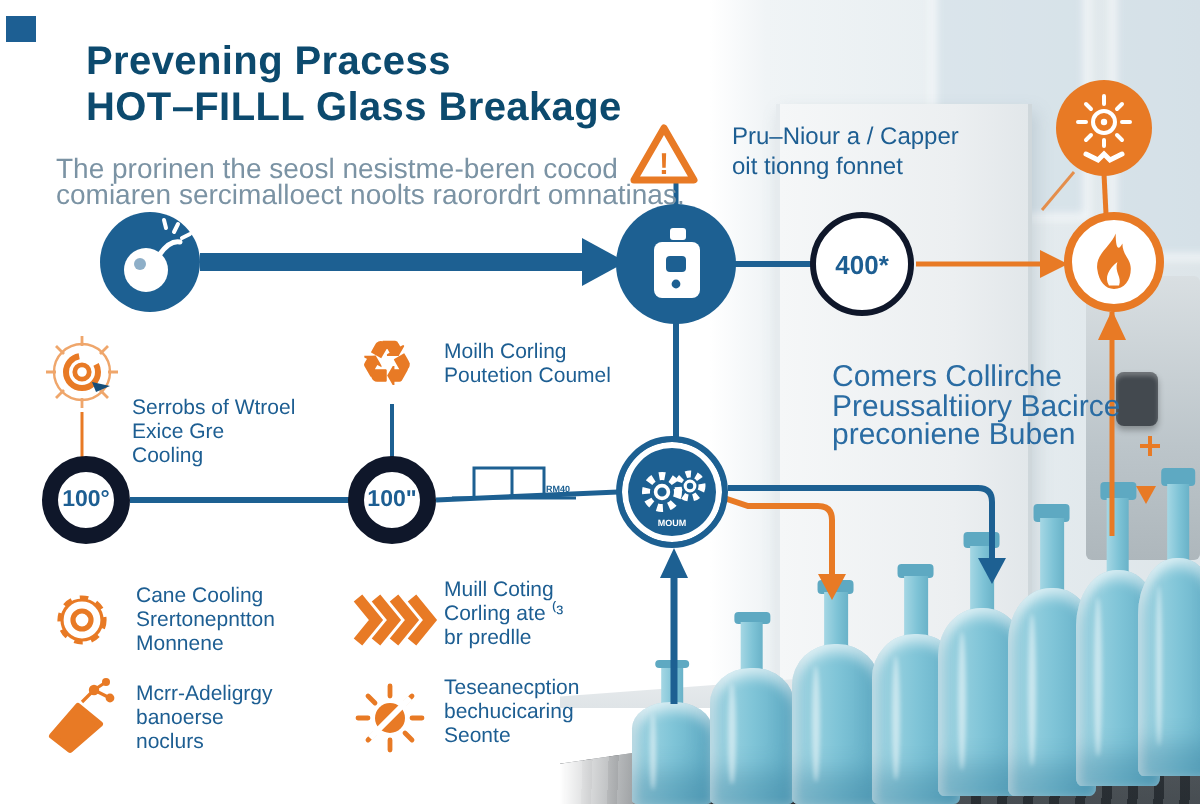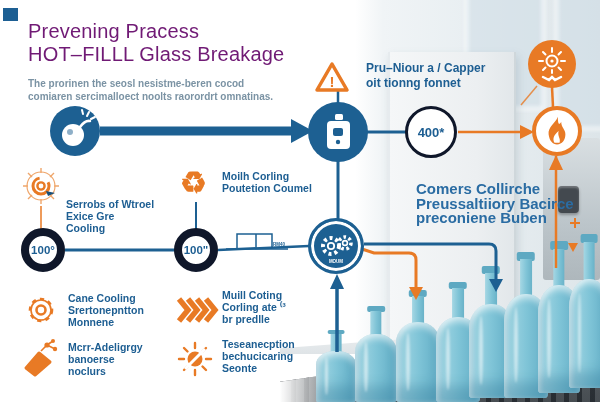--- a/index.html
+++ b/index.html
@@ -45,24 +45,24 @@
   .overlay { position:absolute; inset:0; z-index:5; pointer-events:none; }
 
   
   .node { position:absolute; border-radius:50%; z-index:6; display:flex; align-items:center; justify-content:center; }
   .node.bluefill { background:#1d6092; }
   .node.whitefill { background:#fff; }
   .temp { font-weight:bold; color:#1d5e92; background:#fff; border:8px solid #0f172a; }
   .gearnode { background:#1d6092; border:3px solid #1d6092; box-shadow:inset 0 0 0 3px #fff; flex-direction:column; }
 
   
-  .title { position:absolute; left:28px; top:20px; z-index:7; color:#701a75; font-weight:normal;
+  .title { position:absolute; left:43px; top:20px; z-index:7; color:#0c4a6e; font-weight:bold;
            font-size:20px; line-height:23px; letter-spacing:.2px; }
-  .subtitle { position:absolute; left:28px; top:78px; z-index:7; color:#7b93a4; font-size:10px; line-height:12.5px;font-weight:bold; }
-  .label { position:absolute; z-index:7; color:#1d5e92; font-weight:bold; font-size:10.5px; line-height:12px; }
+  .subtitle { position:absolute; left:28px; top:78px; z-index:7; color:#7b93a4; font-size:14px; line-height:12.5px; }
+  .label { position:absolute; z-index:7; color:#1d5e92; font-weight:normal; font-size:10.5px; line-height:12px; }
   .label.big { font-size:12px; line-height:14.5px; }
   .label.cool { color:#2a6ca3; font-size:15px; line-height:14.5px; }
   .tiny-label { position:absolute; z-index:7; color:#1d6092; font-size:4.5px; font-weight:bold; }
   .corner { position:absolute; left:3px; top:8px; width:15px; height:13px; background:#1d5f93; z-index:7; }
   .glyph-recycle { position:absolute; z-index:7; color:#e87a25; font-size:30px; line-height:30px; font-weight:bold; }
   .icon { position:absolute; z-index:7; }
 </style>
 </head>
 <body>
 

